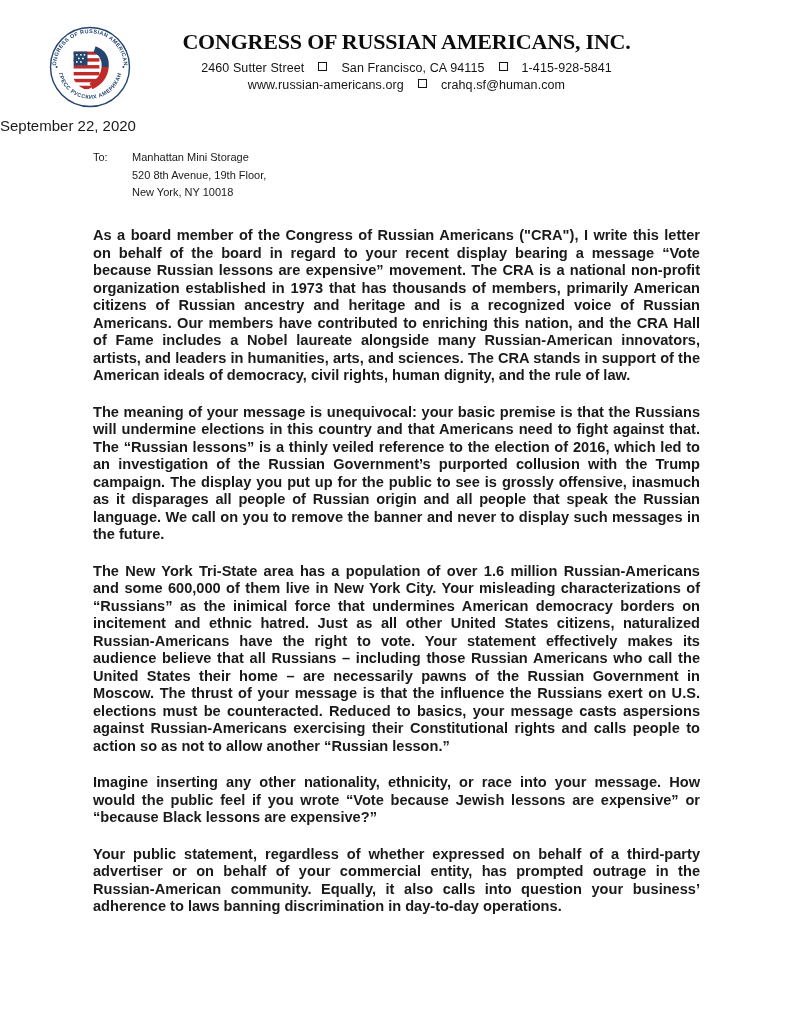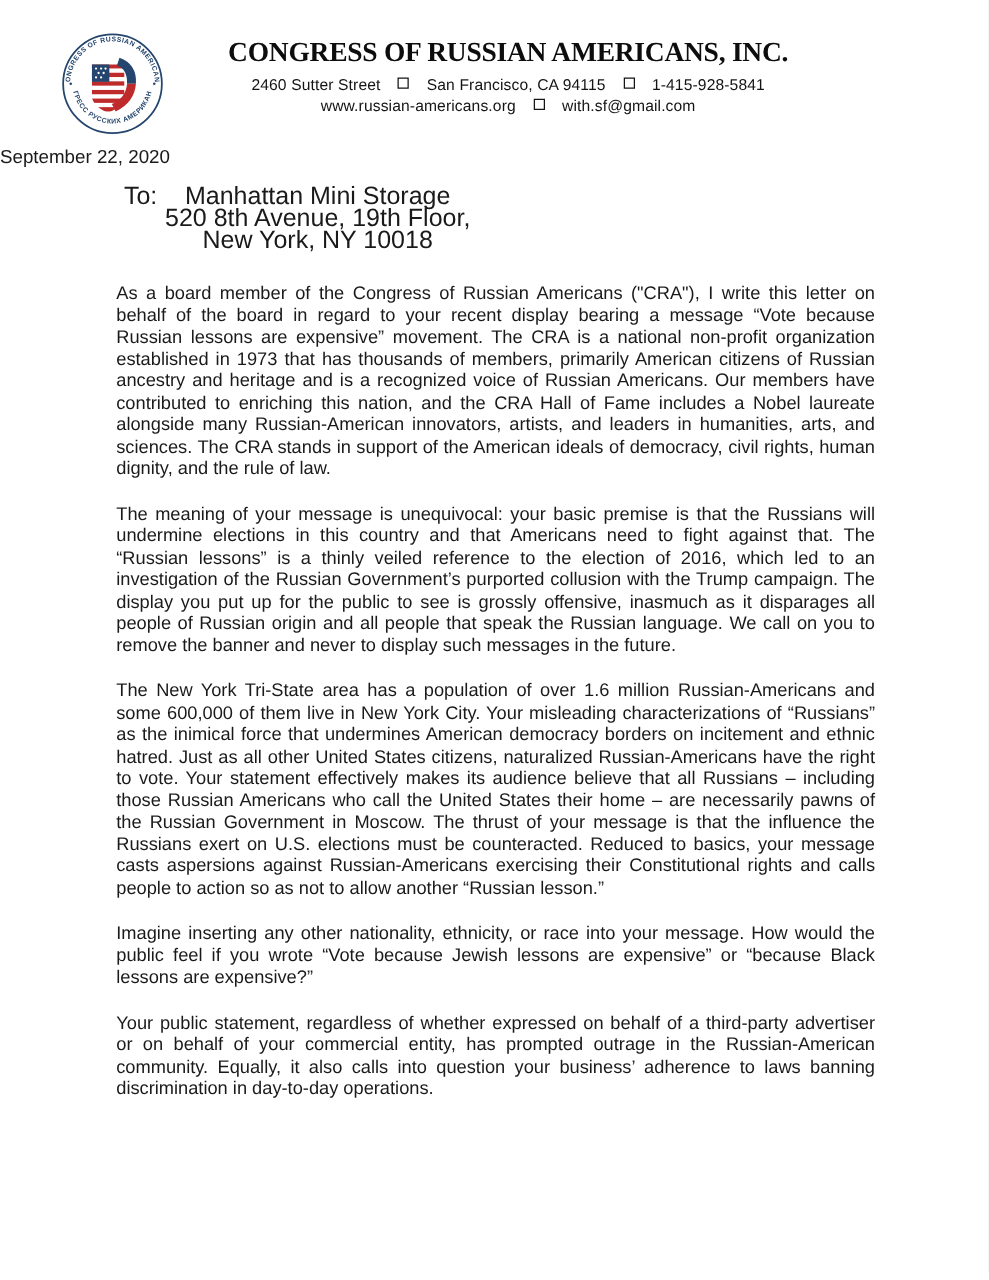--- a/index.html
+++ b/index.html
@@ -27,28 +27,28 @@
     border:1.6px solid #141414;margin:0 14px;
     vertical-align:baseline;transform:translateY(-1px);
   }
   
   .date{
     margin-top:24px;
     font-size:15px;line-height:18px;color:#1a1a1a;
   }
   .recipient{
     margin:14px 90px 0 93px;display:flex;
-    font-size:20px;line-height:17.7px;color:#1a1a1a;text-align:center;
+    font-size:11px;line-height:17.7px;color:#1a1a1a;
   }
   .to-label{width:39px;flex:0 0 39px;}
   .letter-body{margin:0 91px 0 93px;}
   .letter-body p{
     margin:19px 0 0 0;
     font-size:14.6px;line-height:17.5px;
-    text-align:justify;color:#1a1a1a;
+    text-align:justify;color:#1a1a1a;font-weight:bold;
   }
   .letter-body p:first-child{margin-top:25px;}
 </style>
 </head>
 <body>
 
 <div class="page">
 
   <header class="letterhead">
 
@@ -92,21 +92,21 @@
       <path d="M 46 20 Q 60 25 59 40.5 L 52 40.5 Q 52.5 29 44 26 Z" fill="#24456e"></path>
       <path d="M 59 40.5 Q 58 55 43 62.5 L 40 56.5 Q 51 52 52 40.5 Z" fill="#bf2b2b"></path>
     </svg>
 
     <div class="head-text">
       <h1 class="org-name">CONGRESS OF RUSSIAN AMERICANS, INC.</h1>
       <div class="addr-line">
         <span>2460 Sutter Street</span><span class="sq"></span><span>San Francisco, CA  94115</span><span class="sq"></span><span>1-415-928-5841</span>
       </div>
       <div class="addr-line">
-        <span>www.russian-americans.org</span><span class="sq"></span><span>with.sf@gmail.com</span>
+        <span>www.russian-americans.org</span><span class="sq"></span><span>crahq.sf@human.com</span>
       </div>
     </div>
   </header>
 
   <div class="date">September 22, 2020</div>
 
   <div class="recipient">
     <span class="to-label">To:</span>
     <div class="to-lines">
       <div>Manhattan Mini Storage</div>

